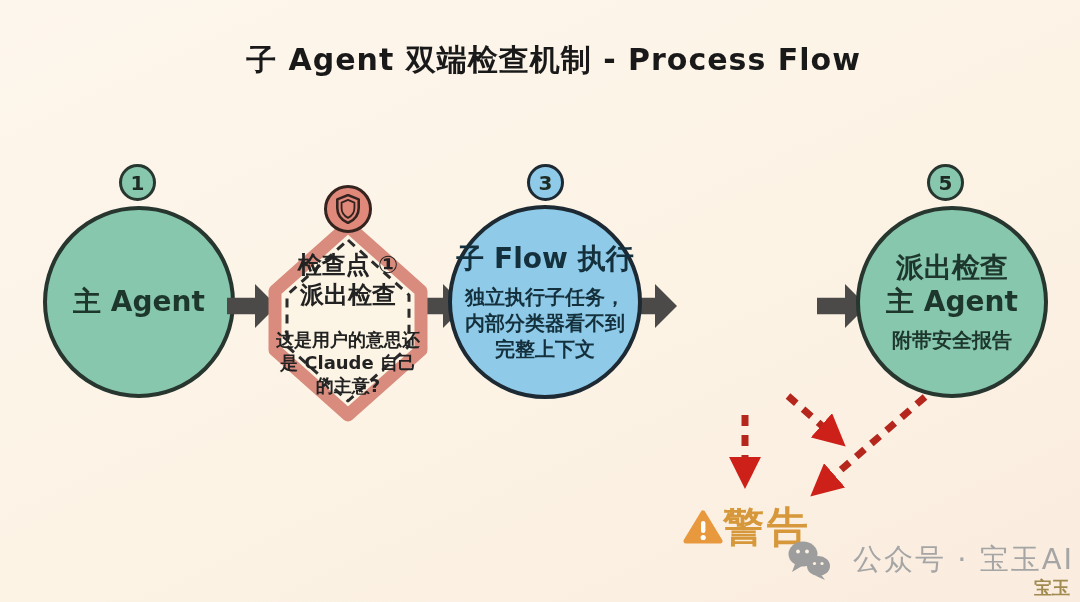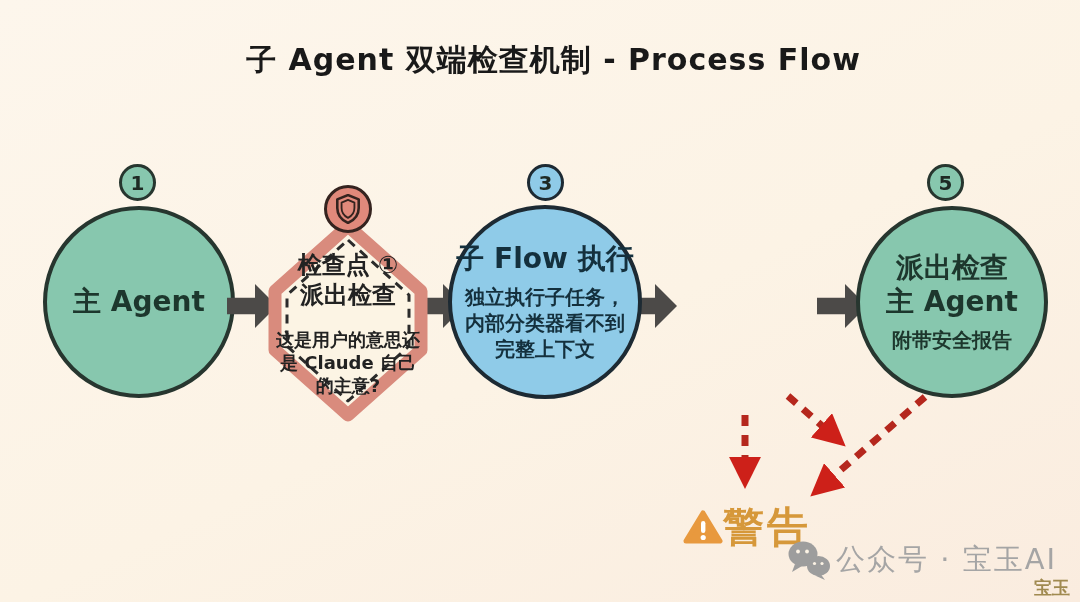--- a/index.html
+++ b/index.html
@@ -59,21 +59,21 @@
   .flow-arrow {
     position:absolute; top:284px; width:50px; height:44px; background:#4c4a48;
     clip-path: polygon(0% 31%, 56% 31%, 56% 0%, 100% 50%, 56% 100%, 56% 69%, 0% 69%);
   }
 
   
   .warning-row { position:absolute; left:683px; top:500px; display:flex; align-items:center; }
   .warning-label { font-size:41px; font-weight:bold; color:#d6983a; letter-spacing:3px; }
 
   
-  .watermark { position:absolute; left:786px; top:540px; display:flex; align-items:center; gap:4px; }
+  .watermark { position:absolute; left:786px; top:540px; display:flex; align-items:center; gap:21px; }
   .watermark-text { font-size:29px; color:#a5a5a5; letter-spacing:2px; }
   .signature { position:absolute; left:1034px; top:576px; font-size:18px; font-weight:bold; color:#a08a50; }
 
   .red-arrows { position:absolute; left:640px; top:378px; }
 </style>
 </head>
 <body>
 
 <div class="canvas">
 

